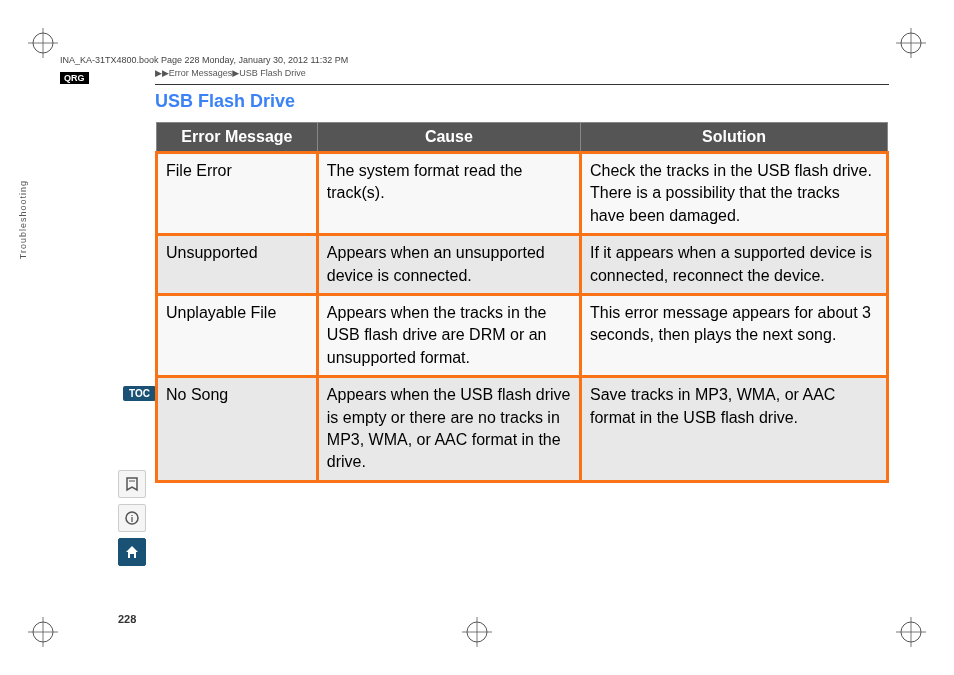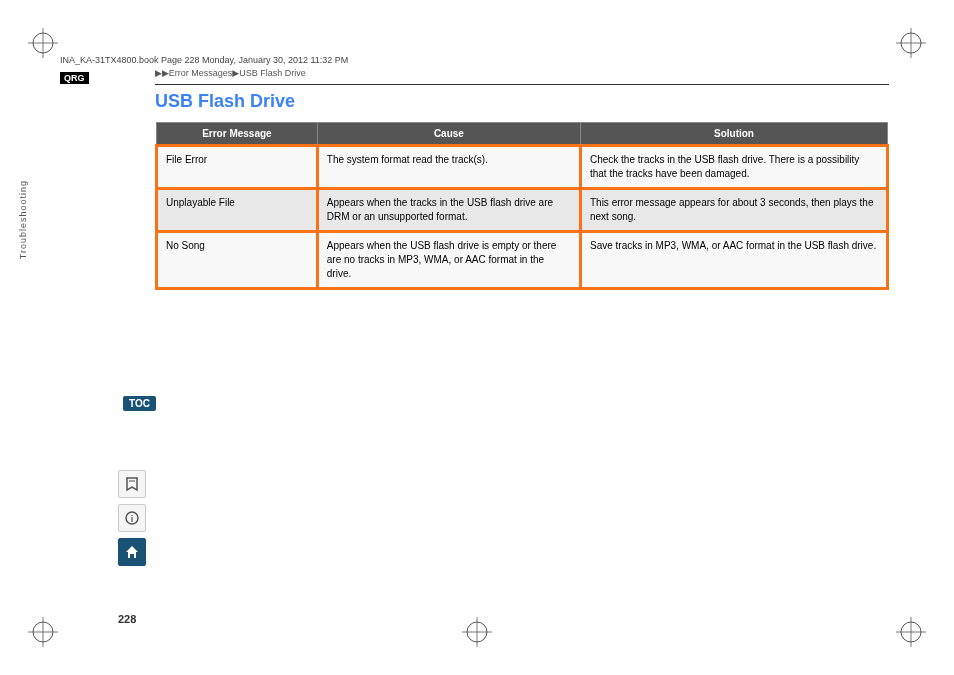--- a/index.html
+++ b/index.html
@@ -67,21 +67,21 @@
       writing-mode: vertical-rl;
       transform: rotate(180deg);
       font-size: 9px;
       color: #555;
       letter-spacing: 1px;
     }
 
     
     .toc-badge {
       position: absolute;
-      top: 396px;
+      top: 386px;
       left: 123px;
       background: #1a5276;
       color: #fff;
       font-size: 10px;
       font-weight: bold;
       padding: 2px 6px;
       border-radius: 2px;
     }
 
     
@@ -149,21 +149,21 @@
       font-size: 18px;
       font-weight: bold;
       color: #3b82f6;
       margin-bottom: 10px;
     }
 
     
     .error-table {
       width: 100%;
       border-collapse: collapse;
-      font-size: 10px;
+      font-size: 16px;
     }
 
     .error-table th {
       background: #555;
       color: #fff;
       padding: 5px 8px;
       text-align: center;
       font-weight: bold;
       border: 1px solid #888;
     }
@@ -268,20 +268,25 @@
         <th class="col-solution">Solution</th>
       </tr>
     </thead>
     <tbody id="table-body">
     <tr>
           <td>File Error</td>
           <td>The system format read the track(s).</td>
           <td>Check the tracks in the USB flash drive. There is a possibility that the tracks have been damaged.</td>
         </tr>
         <tr>
+          <td>Unsupported</td>
+          <td>Appears when an unsupported device is connected.</td>
+          <td>If it appears when a supported device is connected, reconnect the device.</td>
+        </tr>
+        <tr>
           <td>Unplayable File</td>
           <td>Appears when the tracks in the USB flash drive are DRM or an unsupported format.</td>
           <td>This error message appears for about 3 seconds, then plays the next song.</td>
         </tr>
         <tr>
           <td>No Song</td>
           <td>Appears when the USB flash drive is empty or there are no tracks in MP3, WMA, or AAC format in the drive.</td>
           <td>Save tracks in MP3, WMA, or AAC format in the USB flash drive.</td>
         </tr>
       </tbody>

